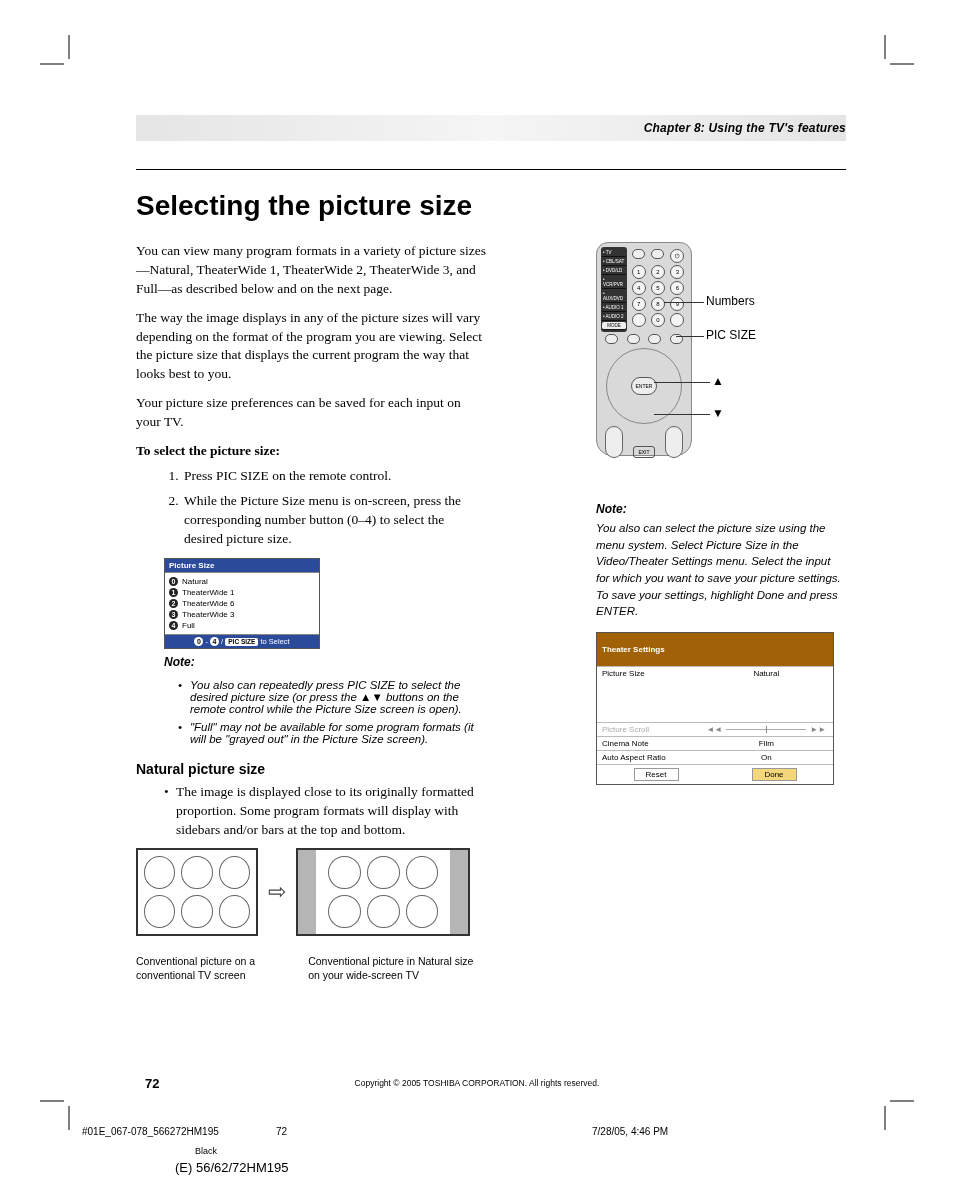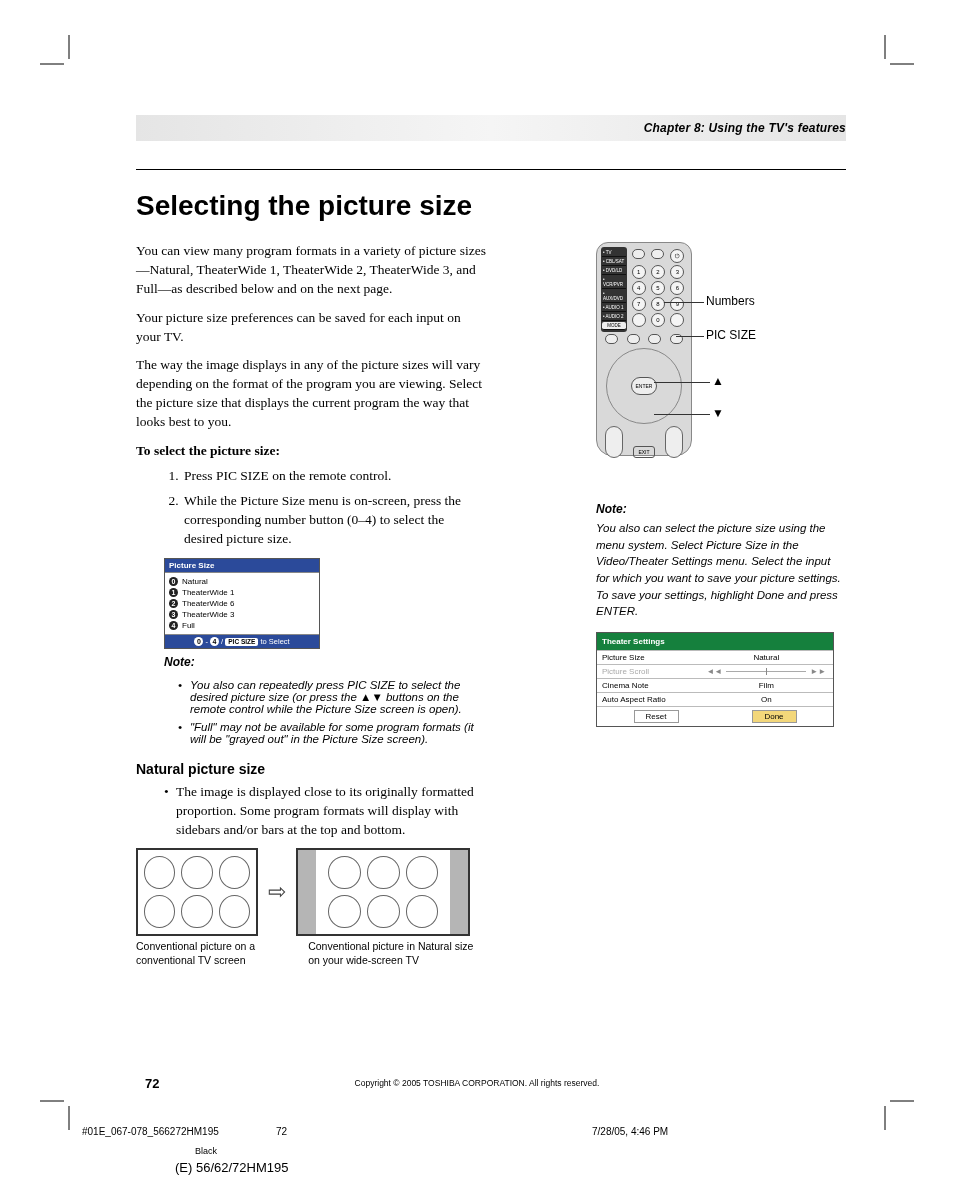--- a/index.html
+++ b/index.html
@@ -45,21 +45,21 @@
   
   .ex-row { display: flex; align-items: center; gap: 10px; margin-top: 8px; }
   .tvbox { border: 2px solid #333; background: #fff; display: grid; grid-template-columns: repeat(3,1fr); grid-template-rows: repeat(2,1fr); padding: 6px; gap: 6px; }
   .tvbox.small { width: 122px; height: 88px; }
   .tvbox.wide { width: 174px; height: 88px; padding: 6px 30px; position: relative; }
   .tvbox.wide::before, .tvbox.wide::after { content: ""; position: absolute; top: 0; bottom: 0; width: 18px; background: #b5b5b5; }
   .tvbox.wide::before { left: 0; }
   .tvbox.wide::after { right: 0; }
   .tvbox .c { border: 1.5px solid #666; border-radius: 50%; }
   .arrow { font-size: 22px; color: #444; }
-  .caption { font: 10.5px Arial, sans-serif; margin-top: 4px; line-height: 1.3; }
+  .caption { font: 10.5px Arial, sans-serif; margin-top: 19px; line-height: 1.3; }
   .cap-row { display: flex; gap: 24px; }
   .cap-row > div { width: 150px; }
 
   
   .remote-wrap { position: relative; height: 220px; padding-left: 38px; }
   .remote { position: absolute; left: 0; top: 0; width: 96px; height: 214px; background: #d9d9d9; border: 1px solid #888; border-radius: 12px 12px 16px 16px; padding: 4px; }
   .remote .topgrid { display: flex; gap: 2px; }
   .remote .lbls { width: 26px; background: #333; border-radius: 3px; padding: 2px 1px; display: flex; flex-direction: column; gap: 1px; }
   .remote .lbls span { background: #333; color: #fff; font: 4.5px Arial, sans-serif; border-bottom: 1px solid #111; padding: 1px; }
   .remote .rblock { flex: 1; }
@@ -73,25 +73,25 @@
   .remote .bottom .exit { width: 22px; height: 12px; border: 1px solid #555; border-radius: 3px; margin: auto 0 0; font: 5px Arial, sans-serif; text-align: center; line-height: 10px; }
 
   .callout { position: absolute; font: 12px Arial, sans-serif; }
   .callout .line { position: absolute; height: 1px; background: #333; }
 
   .note-r-h { font: italic bold 12px Arial, sans-serif; margin-top: 40px; }
   .note-r-p { font: italic 11.5px Arial, sans-serif; margin-top: 4px; line-height: 1.45; }
 
   
   .ts { width: 238px; border: 1px solid #555; margin-top: 12px; font: 8px Arial, sans-serif; }
-  .ts-head { background: #15803d; color: #fff; font-weight: bold; padding: 4px 5px; }
+  .ts-head { background: #a16207; color: #fff; font-weight: bold; padding: 12px 5px; }
   .ts-row { display: grid; grid-template-columns: 1fr 1.3fr; border-top: 1px solid #bbb; }
   .ts-row > div { padding: 2px 5px; }
   .ts-row .v { text-align: center; }
-  .ts-row.dim { color: #aaa; }
+  .ts-row.dim { color: #aaa; margin-top: 42px; }
   .ts-slider { display: flex; align-items: center; justify-content: center; gap: 4px; color: #888; }
   .ts-slider .track { width: 80px; height: 1px; background: #aaa; position: relative; }
   .ts-slider .track::after { content: ""; position: absolute; left: 50%; top: -3px; width: 1px; height: 7px; background: #888; }
   .ts-foot { display: flex; justify-content: space-around; padding: 3px 0; border-top: 1px solid #bbb; }
   .ts-btn { width: 45px; text-align: center; border: 1px solid #999; padding: 1px 8px; background: #fff; }
   .ts-btn.act { background: #f3d77a; }
 
   .pgnum { position: absolute; left: 145px; top: 1076px; font: bold 13px Arial, sans-serif; }
   .copyright { position: absolute; left: 0; width: 954px; top: 1078px; text-align: center; font: 8.5px Arial, sans-serif; }
   .footline { position: absolute; top: 1126px; font: 10px Arial, sans-serif; }
@@ -123,22 +123,22 @@
   </div>
 
 <div class="page">
   <div class="chapter-bar">Chapter 8: Using the TV's features</div>
   <div class="rule"></div>
   <h1 class="title">Selecting the picture size</h1>
 
   <div class="cols">
     <div class="col-l">
       <p>You can view many program formats in a variety of picture sizes—Natural, TheaterWide 1, TheaterWide 2, TheaterWide 3, and Full—as described below and on the next page.</p>
+      <p>The way the image displays in any of the picture sizes will vary depending on the format of the program you are viewing. Select the picture size that displays the current program the way that looks best to you.</p>
       <p>Your picture size preferences can be saved for each input on your TV.</p>
-      <p>The way the image displays in any of the picture sizes will vary depending on the format of the program you are viewing. Select the picture size that displays the current program the way that looks best to you.</p>
       <p class="subhead">To select the picture size:</p>
       <ol>
         <li>Press PIC SIZE on the remote control.</li>
         <li>While the Picture Size menu is on-screen, press the corresponding number button (0–4) to select the desired picture size.</li>
       </ol>
 
       <div class="ps-menu">
         <div class="ps-head">Picture Size</div>
         <div class="ps-body">
           <div class="ps-row">

